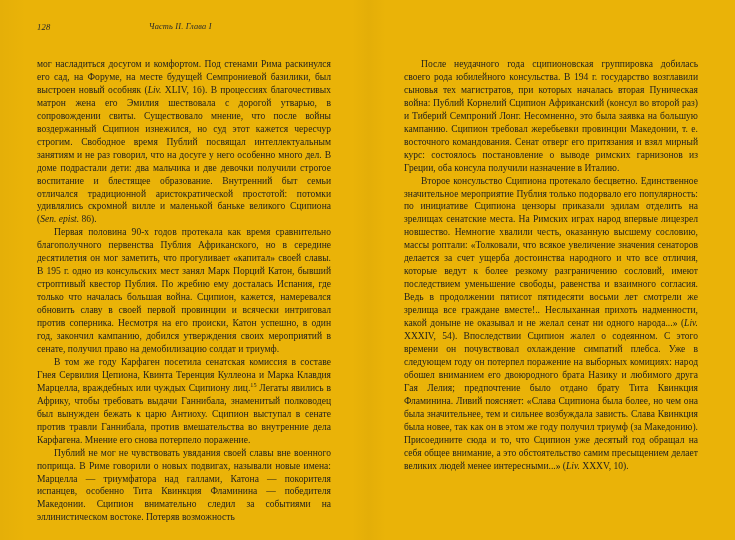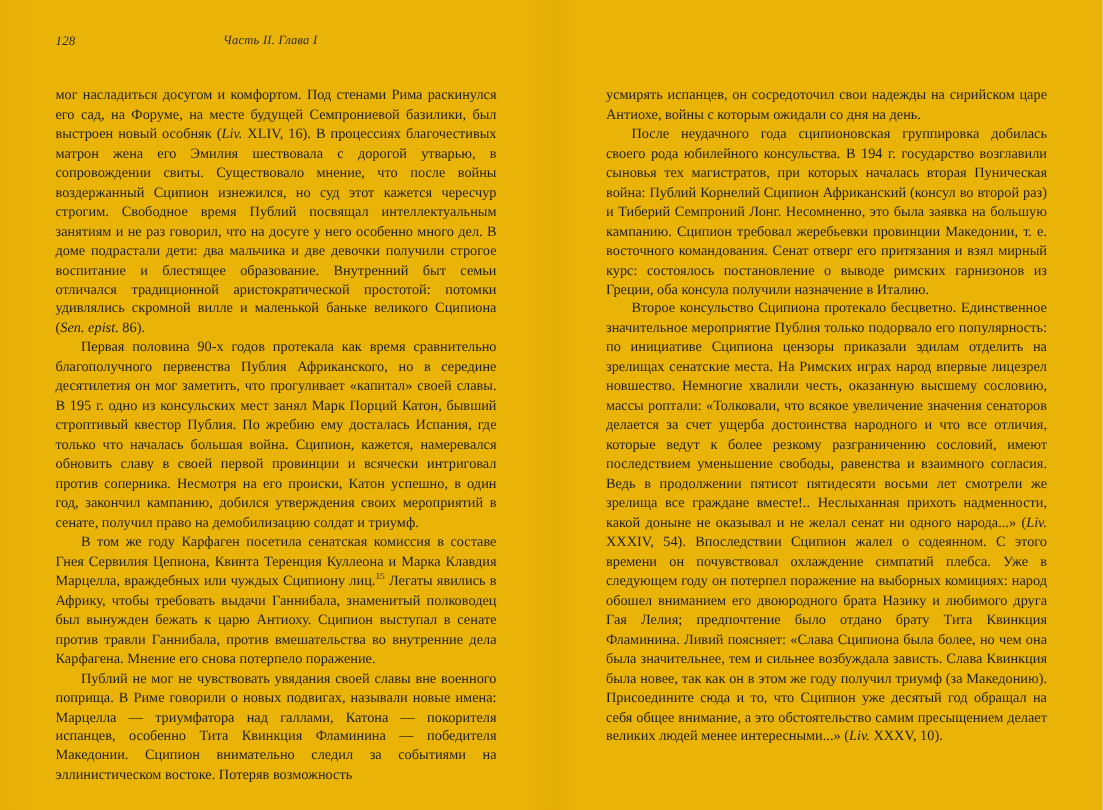--- a/index.html
+++ b/index.html
@@ -133,21 +133,20 @@
       <p>Первая половина 90-х годов протекала как время сравнительно благополучного первенства Публия Африканского, но в середине десятилетия он мог заметить, что прогуливает «капитал» своей славы. В 195 г. одно из консульских мест занял Марк Порций Катон, бывший строптивый квестор Публия. По жребию ему досталась Испания, где только что началась большая война. Сципион, кажется, намеревался обновить славу в своей первой провинции и всячески интриговал против соперника. Несмотря на его происки, Катон успешно, в один год, закончил кампанию, добился утверждения своих мероприятий в сенате, получил право на демобилизацию солдат и триумф.</p>
       <p>В том же году Карфаген посетила сенатская комиссия в составе Гнея Сервилия Цепиона, Квинта Теренция Куллеона и Марка Клавдия Марцелла, враждебных или чуждых Сципиону лиц.<sup class="fn">15</sup> Легаты явились в Африку, чтобы требовать выдачи Ганнибала, знаменитый полководец был вынужден бежать к царю Антиоху. Сципион выступал в сенате против травли Ганнибала, против вмешательства во внутренние дела Карфагена. Мнение его снова потерпело поражение.</p>
       <p>Публий не мог не чувствовать увядания своей славы вне военного поприща. В Риме говорили о новых подвигах, называли новые имена: Марцелла — триумфатора над галлами, Катона — покорителя испанцев, особенно Тита Квинкция Фламинина — победителя Македонии. Сципион внимательно следил за событиями на эллинистическом востоке. Потеряв возможность</p>
     </div>
   </div>
 
   <div class="page-half page-right">
 
 
     <div class="textblock">
-      <p class="cont">усмирять испанцев, он сосредоточил свои надежды на сирийском царе Антиохе, войны с которым ожидали со дня на день.</p>
       <p>После неудачного года сципионовская группировка добилась своего рода юбилейного консульства. В 194 г. государство возглавили сыновья тех магистратов, при которых началась вторая Пуническая война: Публий Корнелий Сципион Африканский (консул во второй раз) и Тиберий Семпроний Лонг. Несомненно, это была заявка на большую кампанию. Сципион требовал жеребьевки провинции Македонии, т. е. восточного командования. Сенат отверг его притязания и взял мирный курс: состоялось постановление о выводе римских гарнизонов из Греции, оба консула получили назначение в Италию.</p>
       <p>Второе консульство Сципиона протекало бесцветно. Единственное значительное мероприятие Публия только подорвало его популярность: по инициативе Сципиона цензоры приказали эдилам отделить на зрелищах сенатские места. На Римских играх народ впервые лицезрел новшество. Немногие хвалили честь, оказанную высшему сословию, массы роптали: «Толковали, что всякое увеличение значения сенаторов делается за счет ущерба достоинства народного и что все отличия, которые ведут к более резкому разграничению сословий, имеют последствием уменьшение свободы, равенства и взаимного согласия. Ведь в продолжении пятисот пятидесяти восьми лет смотрели же зрелища все граждане вместе!.. Неслыханная прихоть надменности, какой доныне не оказывал и не желал сенат ни одного народа...» (<span class="cit">Liv.</span> XXXIV, 54). Впоследствии Сципион жалел о содеянном. С этого времени он почувствовал охлаждение симпатий плебса. Уже в следующем году он потерпел поражение на выборных комициях: народ обошел вниманием его двоюродного брата Назику и любимого друга Гая Лелия; предпочтение было отдано брату Тита Квинкция Фламинина. Ливий поясняет: «Слава Сципиона была более, но чем она была значительнее, тем и сильнее возбуждала зависть. Слава Квинкция была новее, так как он в этом же году получил триумф (за Македонию). Присоедините сюда и то, что Сципион уже десятый год обращал на себя общее внимание, а это обстоятельство самим пресыщением делает великих людей менее интересными...» (<span class="cit">Liv.</span> XXXV, 10).</p>
     </div>
   </div>
 
   <div class="gutter"></div>
   <div class="edge-shade-left"></div>
   <div class="edge-shade-right"></div>
 
 </div>

